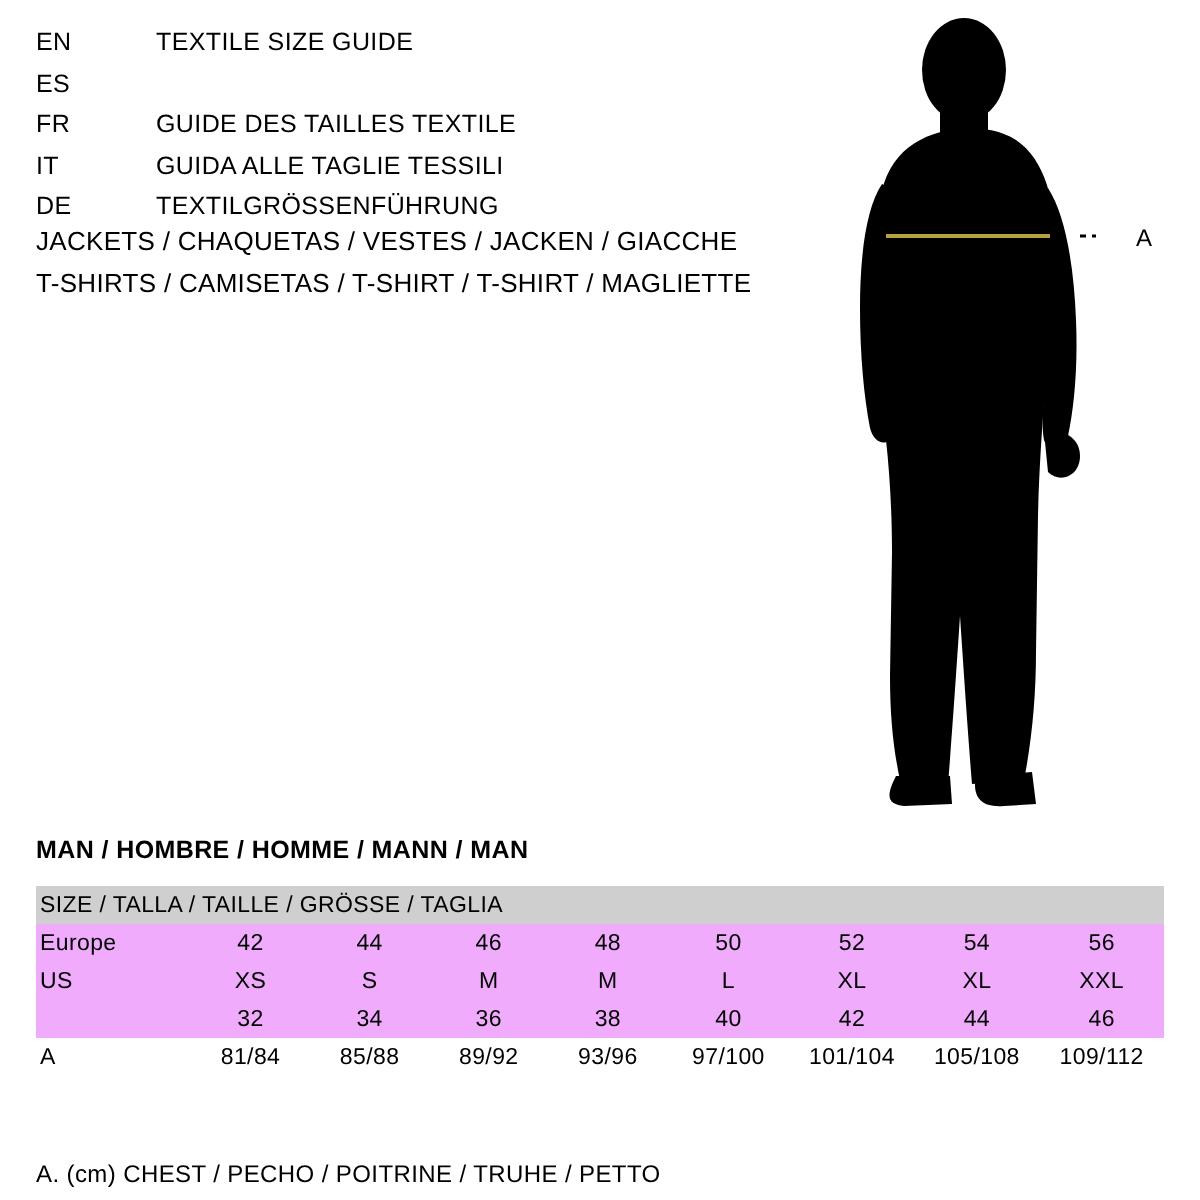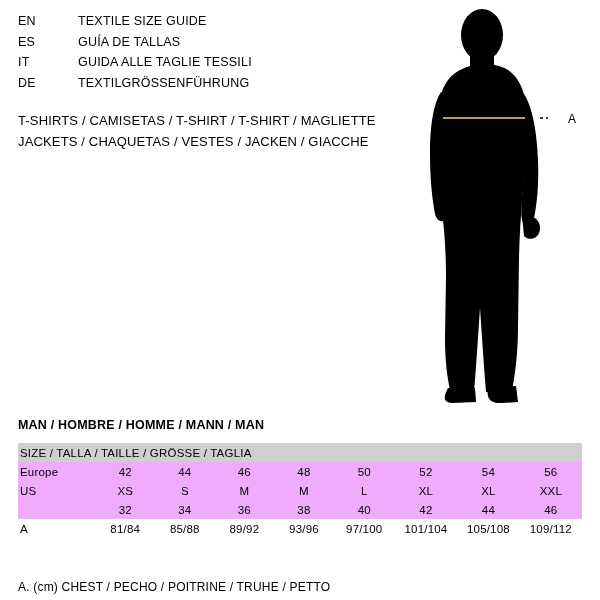--- a/index.html
+++ b/index.html
@@ -131,35 +131,38 @@
 
 <div class="page">
 
   <div class="lang-block">
     <div class="lang-row">
       <span class="lang-code">EN</span>
       <span class="lang-text">TEXTILE SIZE GUIDE</span>
     </div>
     <div class="lang-row">
       <span class="lang-code">ES</span>
-      <span class="lang-text">GUÍA DE TALLAS</span>
+    </div>
+    <div class="lang-row">
+      <span class="lang-code">FR</span>
+      <span class="lang-text">GUIDE DES TAILLES TEXTILE</span>
     </div>
     <div class="lang-row">
       <span class="lang-code">IT</span>
       <span class="lang-text">GUIDA ALLE TAGLIE TESSILI</span>
     </div>
     <div class="lang-row">
       <span class="lang-code">DE</span>
       <span class="lang-text">TEXTILGRÖSSENFÜHRUNG</span>
     </div>
   </div>
 
   <div class="cat-block">
+    <div class="cat-line">JACKETS / CHAQUETAS / VESTES / JACKEN / GIACCHE</div>
     <div class="cat-line">T-SHIRTS / CAMISETAS / T-SHIRT / T-SHIRT / MAGLIETTE</div>
-    <div class="cat-line">JACKETS / CHAQUETAS / VESTES / JACKEN / GIACCHE</div>
   </div>
 
   <div class="figure">
     <svg width="190" height="400" viewBox="0 0 190 400" xmlns="http://www.w3.org/2000/svg">
 
       <ellipse cx="82" cy="27" rx="21" ry="26" fill="#000000"></ellipse>
 
       <rect x="70" y="46" width="24" height="16" fill="#000000"></rect>
 
       <path d="M82 56

